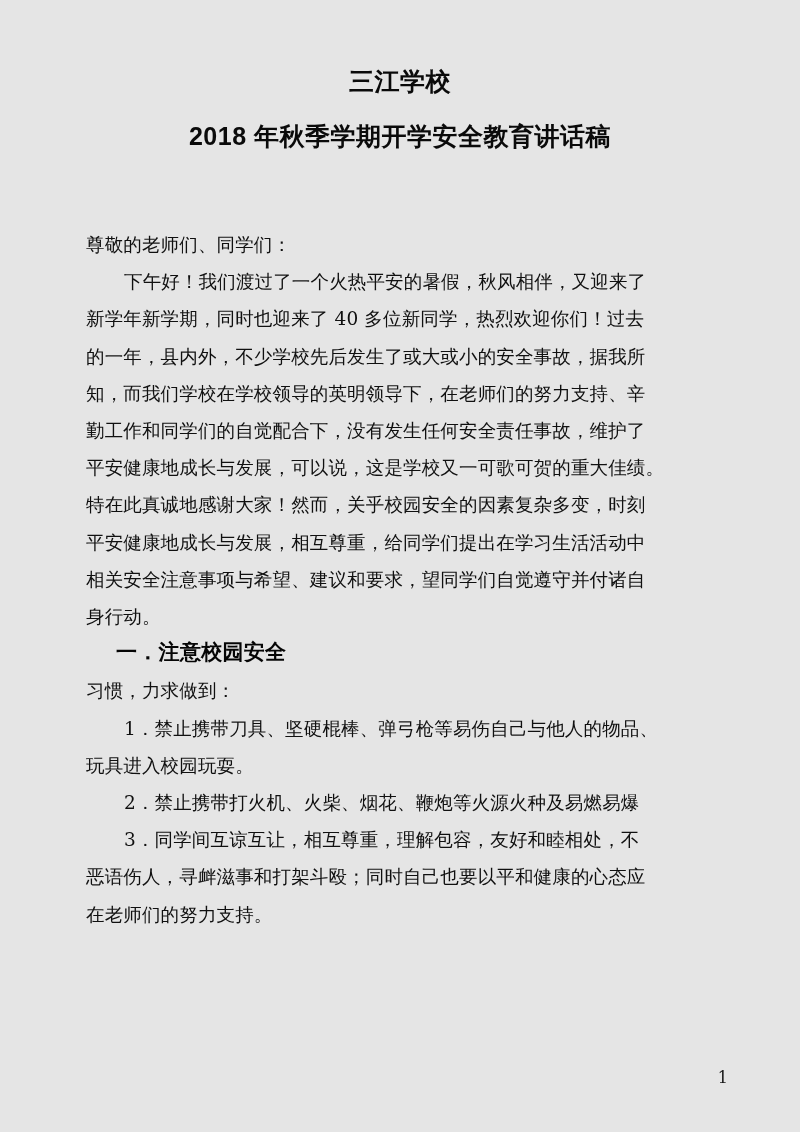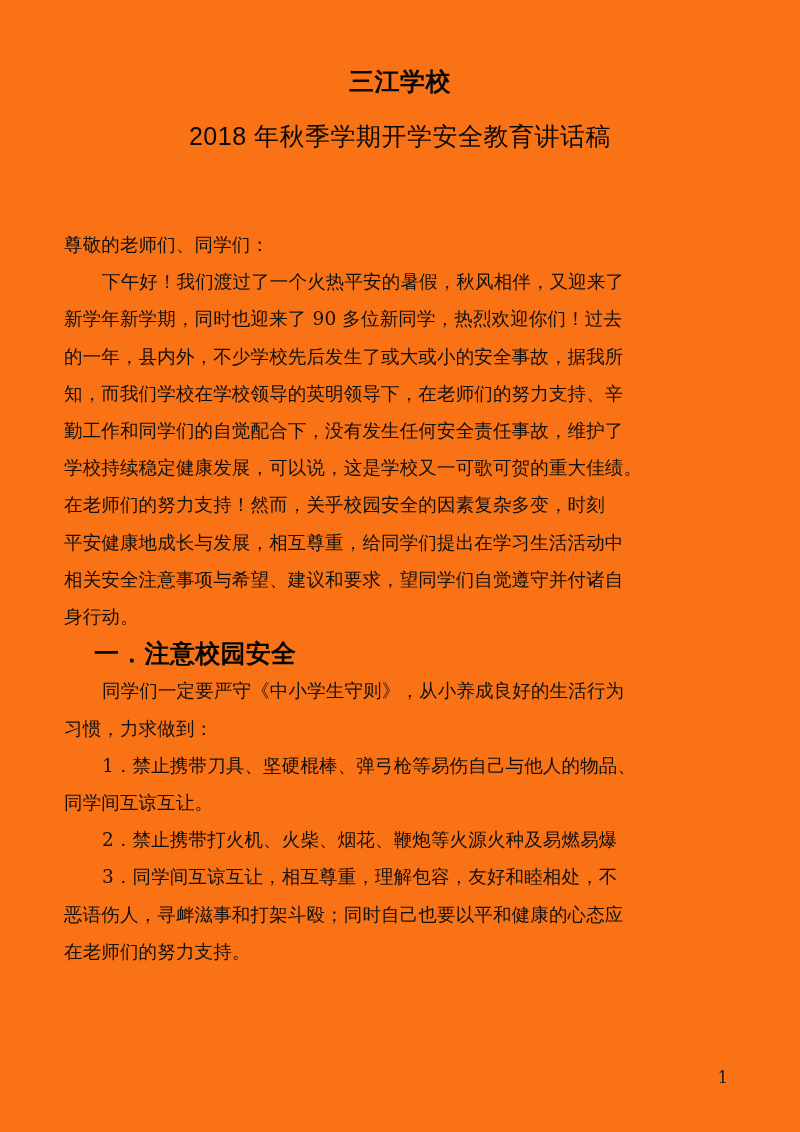--- a/index.html
+++ b/index.html
@@ -13,71 +13,71 @@
     position: relative;
     overflow: hidden;
     font-family: "DejaVu Serif", serif;
     color: #000000;
     -webkit-font-smoothing: antialiased;
   }
 
   .page {
     position: absolute;
     inset: 0;
-    background: #f97316;
+    background: #e5e5e5;
   }
 
   
   .title-block {
     position: absolute;
     left: 72px;
     top: 62px;
     width: 656px;
     text-align: center;
   }
   .doc-title-1 {
     font-family: "Liberation Sans", "DejaVu Sans", sans-serif;
     font-weight: 700;
     font-size: 25px;
     line-height: 38px;
     letter-spacing: 0.5px;
     color: #0a0a0a;
   }
   .doc-title-2 {
     font-family: "Liberation Sans", "DejaVu Sans", sans-serif;
-    font-weight: 400;
+    font-weight: 700;
     font-size: 25px;
     line-height: 38px;
     letter-spacing: 0.5px;
     color: #0a0a0a;
     margin-top: 17px;
   }
 
   
   .body-block {
     position: absolute;
-    left: 64px;
+    left: 86px;
     top: 226px;
     width: 658px;
   }
   .line {
     font-family: "DejaVu Serif", "Liberation Serif", serif;
     font-size: 18.5px;
     line-height: 37.2px;
     letter-spacing: 0.15px;
     color: #101010;
     white-space: pre;
   }
   .line.indent {
     text-indent: 38px;
   }
   .line.heading {
-    font-family: Liberation Serif, serif;
+    font-family: Liberation Mono, monospace;
     font-weight: 700;
-    font-size: 25px;
+    font-size: 21px;
     text-indent: 30px;
     letter-spacing: 0.3px;
     color: #050505;
   }
 
   
   .page-number {
     position: absolute;
     right: 72px;
     top: 1068px;
@@ -97,37 +97,36 @@
   <div class="title-block">
     <div class="doc-title-1">三江学校</div>
     <div class="doc-title-2">2018 年秋季学期开学安全教育讲话稿</div>
   </div>
 
   <div class="body-block">
 
     <div class="line">尊敬的老师们、同学们：</div>
 
     <div class="line indent">下午好！我们渡过了一个火热平安的暑假，秋风相伴，又迎来了</div>
-    <div class="line">新学年新学期，同时也迎来了 90 多位新同学，热烈欢迎你们！过去</div>
+    <div class="line">新学年新学期，同时也迎来了 40 多位新同学，热烈欢迎你们！过去</div>
     <div class="line">的一年，县内外，不少学校先后发生了或大或小的安全事故，据我所</div>
     <div class="line">知，而我们学校在学校领导的英明领导下，在老师们的努力支持、辛</div>
     <div class="line">勤工作和同学们的自觉配合下，没有发生任何安全责任事故，维护了</div>
-    <div class="line">学校持续稳定健康发展，可以说，这是学校又一可歌可贺的重大佳绩。</div>
-    <div class="line">在老师们的努力支持！然而，关乎校园安全的因素复杂多变，时刻</div>
+    <div class="line">平安健康地成长与发展，可以说，这是学校又一可歌可贺的重大佳绩。</div>
+    <div class="line">特在此真诚地感谢大家！然而，关乎校园安全的因素复杂多变，时刻</div>
     <div class="line">平安健康地成长与发展，相互尊重，给同学们提出在学习生活活动中</div>
     <div class="line">相关安全注意事项与希望、建议和要求，望同学们自觉遵守并付诸自</div>
     <div class="line">身行动。</div>
 
     <div class="line heading">一．注意校园安全</div>
 
-    <div class="line indent">同学们一定要严守《中小学生守则》，从小养成良好的生活行为</div>
     <div class="line">习惯，力求做到：</div>
 
     <div class="line indent">1．禁止携带刀具、坚硬棍棒、弹弓枪等易伤自己与他人的物品、</div>
-    <div class="line">同学间互谅互让。</div>
+    <div class="line">玩具进入校园玩耍。</div>
 
     <div class="line indent">2．禁止携带打火机、火柴、烟花、鞭炮等火源火种及易燃易爆</div>
 
     <div class="line indent">3．同学间互谅互让，相互尊重，理解包容，友好和睦相处，不</div>
     <div class="line">恶语伤人，寻衅滋事和打架斗殴；同时自己也要以平和健康的心态应</div>
     <div class="line">在老师们的努力支持。</div>
 
   </div>
 
   <div class="page-number">1</div>

